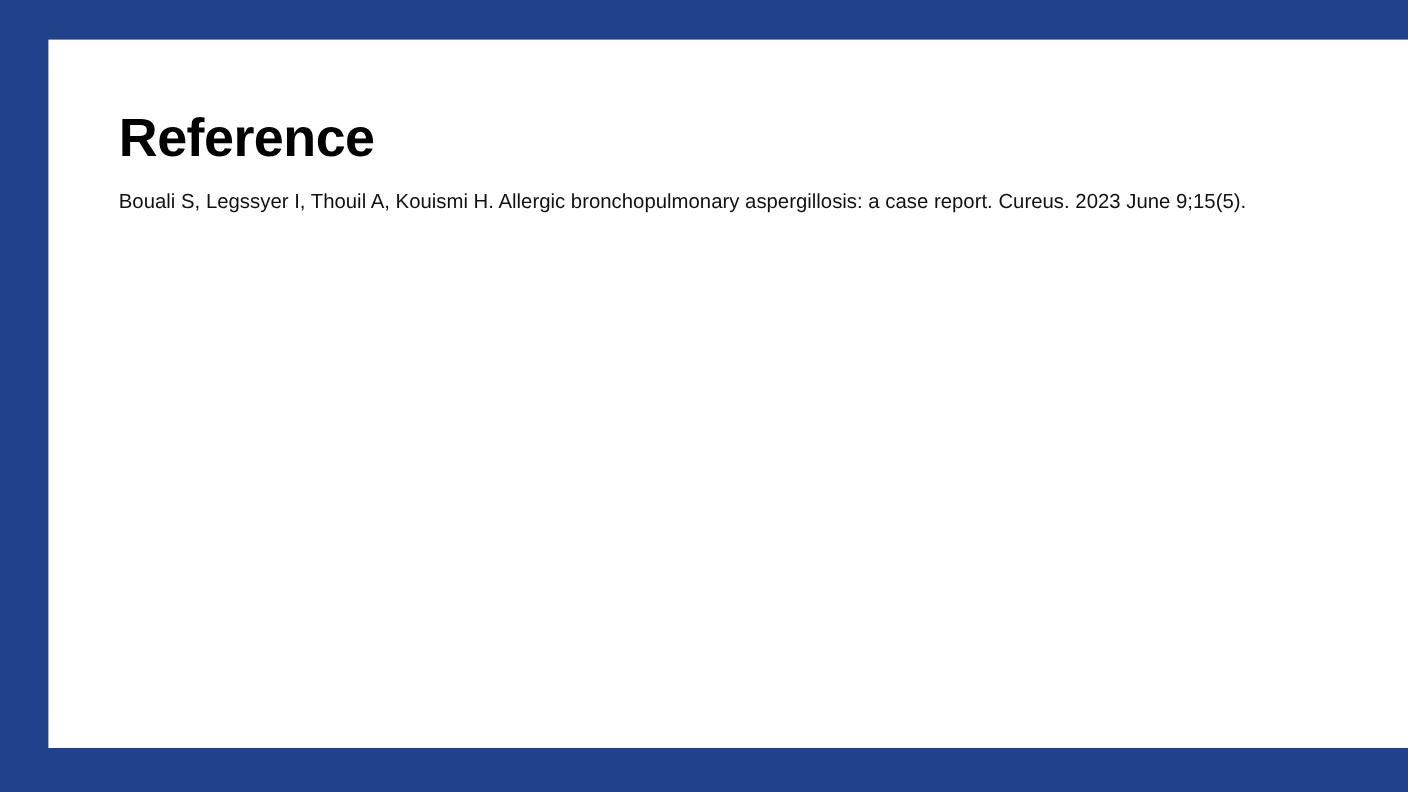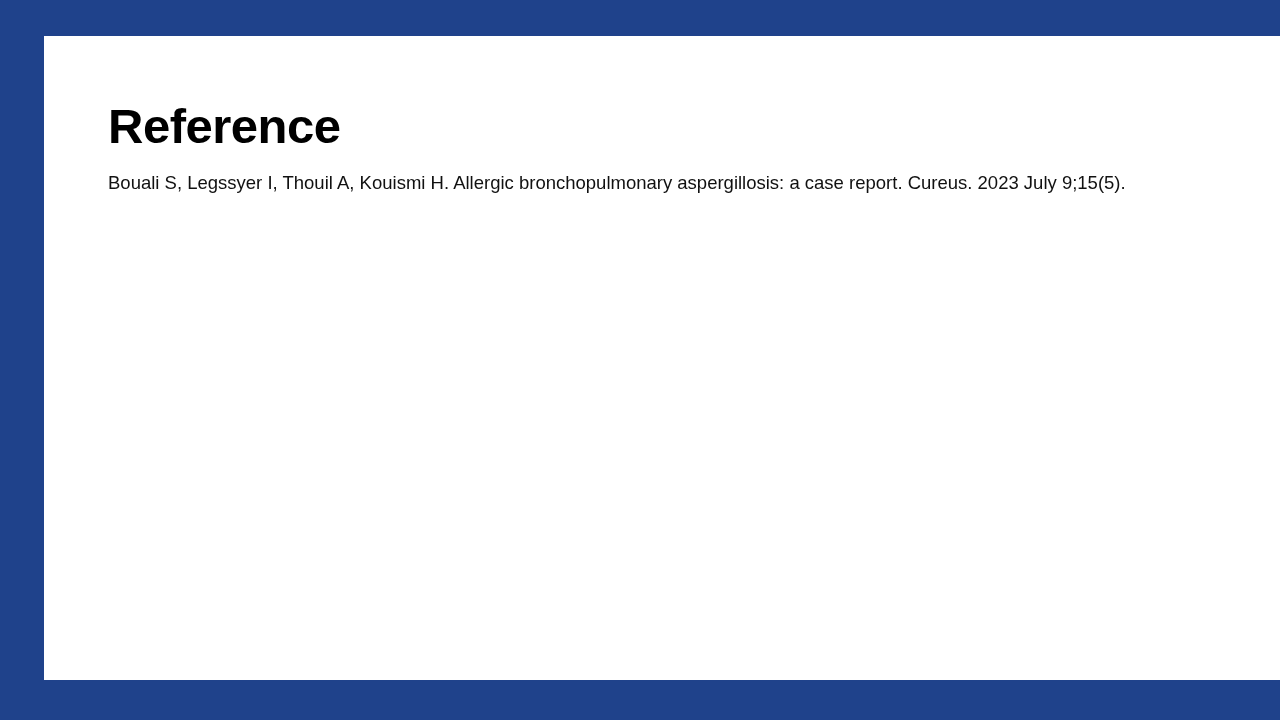--- a/index.html
+++ b/index.html
@@ -45,15 +45,15 @@
     margin: 0;
     max-width: 1055px;
   }
 </style>
 </head>
 <body>
 
 <div class="slide">
   <div class="content">
     <h1 class="slide-title">Reference</h1>
-    <p class="reference-text">Bouali S, Legssyer I, Thouil A, Kouismi H. Allergic bronchopulmonary aspergillosis: a case report. Cureus. 2023 July 9;15(5).</p>
+    <p class="reference-text">Bouali S, Legssyer I, Thouil A, Kouismi H. Allergic bronchopulmonary aspergillosis: a case report. Cureus. 2023 June 9;15(5).</p>
   </div>
 </div>
 
 </body></html>

